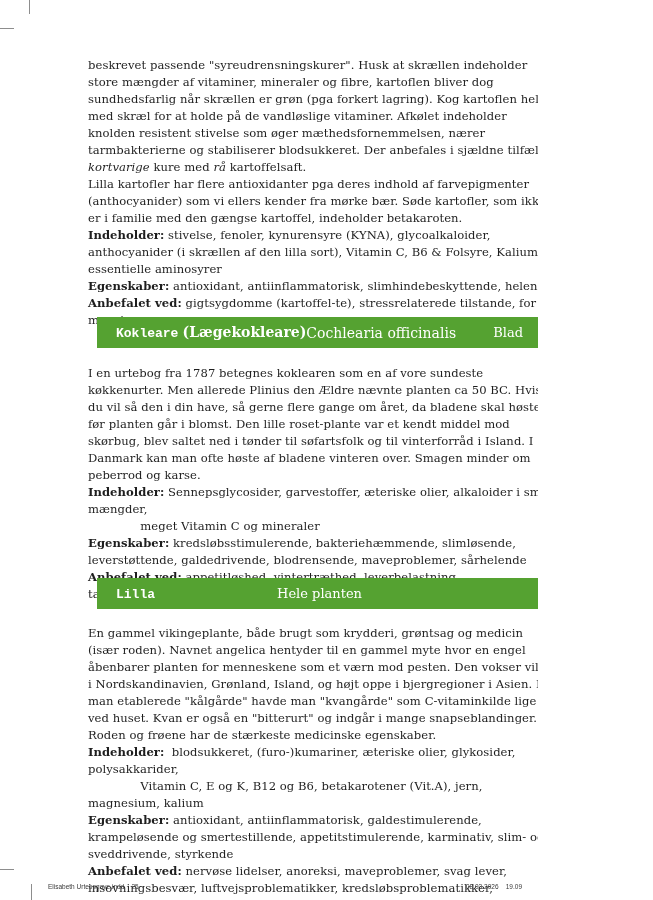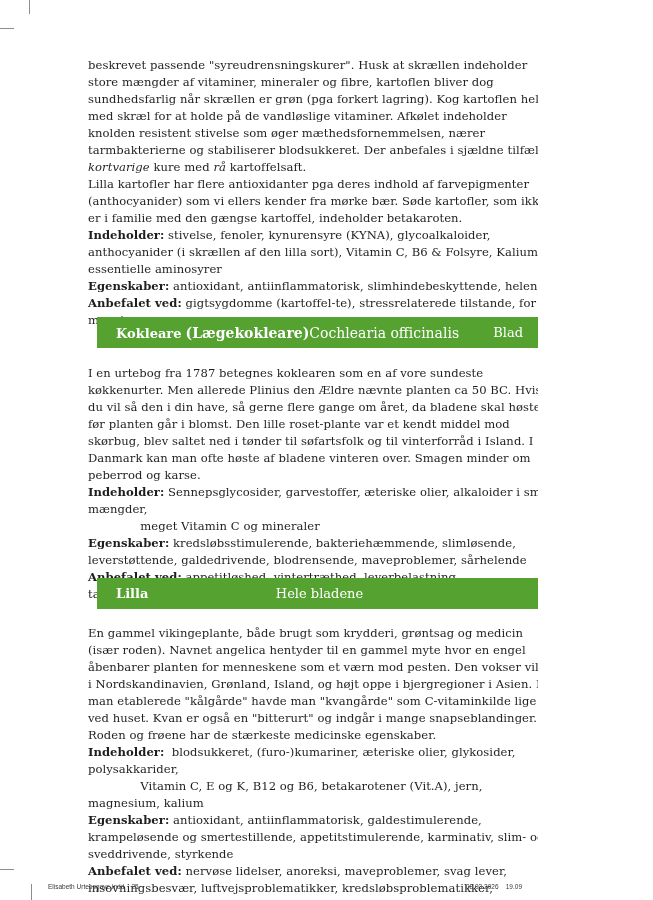--- a/index.html
+++ b/index.html
@@ -20,21 +20,21 @@
   .bar {
     position:absolute; left:97px; width:456px; height:31px;
     background:#55a231; color:#ffffff;
     display:grid; grid-template-columns:1fr auto 1fr; align-items:center;
     padding:0 30px 0 19px; box-sizing:border-box;
     font-size:13px;
   }
   .bar .left  { justify-self:start; white-space:nowrap; }
   .bar .mid   { justify-self:center; white-space:nowrap; font-size:14px; }
   .bar .right { justify-self:end; white-space:nowrap; font-size:13px; }
-  .plant-name { font-weight:bold; }
+  .plant-name { font-weight:bold;font-family:Liberation Mono, monospace; }
   .plant-sub  { font-weight:bold; font-size:14px; }
   .pagenum {
     position:absolute; left:572px; top:806px;
     font-size:11.5px; color:#454545;
   }
   .slug {
     position:absolute; top:883px; font-family:"Liberation Sans", sans-serif;
     font-size:6.5px; color:#3a3a3a; white-space:pre;
   }
   .slug.leftslug  { left:48px; }
@@ -67,21 +67,21 @@
   </div>
 
   <div class="bodytext" style="top:365px;"><span>I en urtebog fra 1787 betegnes koklearen som en af vore sundeste køkkenurter. Men allerede Plinius den Ældre nævnte planten ca 50 BC. Hvis du vil så den i din have, så gerne flere gange om året, da bladene skal høstes før planten går i blomst. Den lille roset-plante var et kendt middel mod skørbug, blev saltet ned i tønder til søfartsfolk og til vinterforråd i Island. I Danmark kan man ofte høste af bladene vinteren over. Smagen minder om peberrod og karse.
 </span><span class="b">Indeholder:</span><span> Sennepsglycosider, garvestoffer, æteriske olier, alkaloider i små mængder,
               meget Vitamin C og mineraler
 </span><span class="b">Egenskaber:</span><span> kredsløbsstimulerende, bakteriehæmmende, slimløsende, leverstøttende, galdedrivende, blodrensende, maveproblemer, sårhelende
 </span><span class="b">Anbefalet ved:</span><span> appetitløshed, vintertræthed, leverbelastning, tandkødsbetændelse, gigtlidelser, arbejdsplads med høj infektionsrisiko</span></div>
 
   <div class="bar" style="top:578px;">
     <span class="left"><span class="plant-name">Lilla</span></span>
-    <span class="right">Hele bladene</span>
+    <span class="right">Hele planten</span>
   </div>
 
   <div class="bodytext" style="top:625px;"><span>En gammel vikingeplante, både brugt som krydderi, grøntsag og medicin (især roden). Navnet angelica hentyder til en gammel myte hvor en engel åbenbarer planten for menneskene som et værn mod pesten. Den vokser vildt i Nordskandinavien, Grønland, Island, og højt oppe i bjergregioner i Asien. Før man etablerede "kålgårde" havde man "kvangårde" som C-vitaminkilde lige ved huset. Kvan er også en "bitterurt" og indgår i mange snapseblandinger. Roden og frøene har de stærkeste medicinske egenskaber.
 </span><span class="b">Indeholder:</span><span>  blodsukkeret, (furo-)kumariner, æteriske olier, glykosider, polysakkarider,
               Vitamin C, E og K, B12 og B6, betakarotener (Vit.A), jern, magnesium, kalium
 </span><span class="b">Egenskaber:</span><span> antioxidant, antiinflammatorisk, galdestimulerende, krampeløsende og smertestillende, appetitstimulerende, karminativ, slim- og sveddrivende, styrkende
 </span><span class="b">Anbefalet ved:</span><span> nervøse lidelser, anoreksi, maveproblemer, svag lever, insovningsbesvær, luftvejsproblematikker, kredsløbsproblematikker, gigtlidelser, forsinket menstruation</span></div>
 
   <div class="pagenum">25</div>
 

